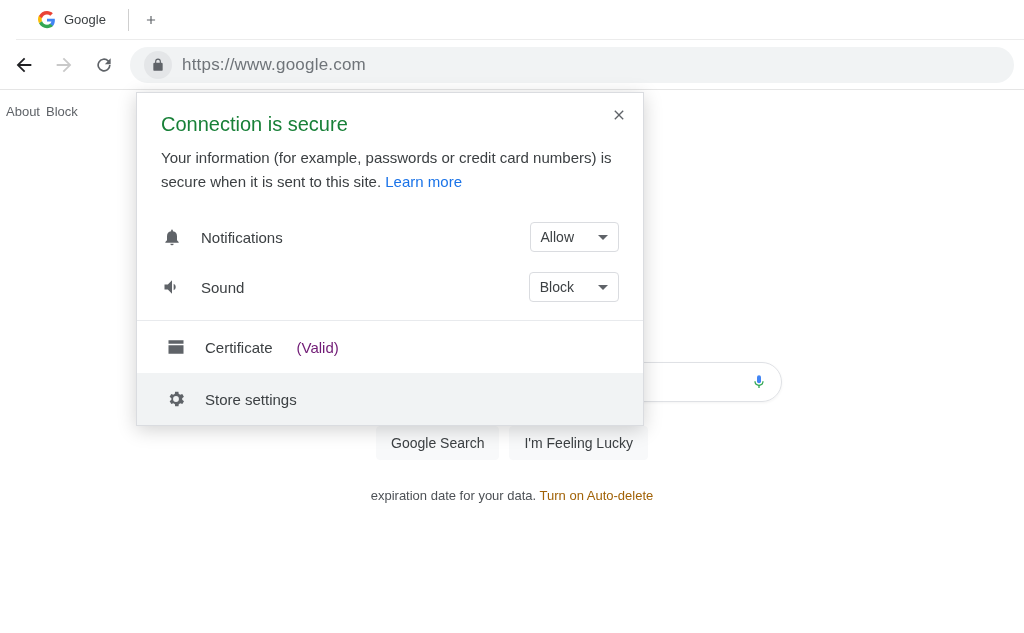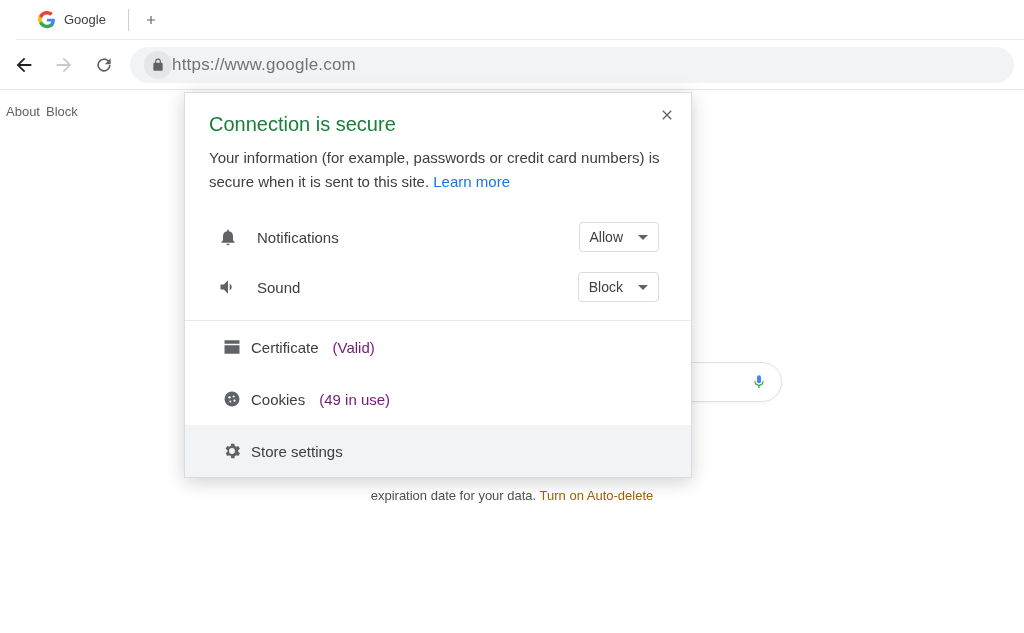--- a/index.html
+++ b/index.html
@@ -7,48 +7,48 @@
   
   .tabstrip { height: 40px; display: flex; align-items: center; padding-left: 8px; border-bottom: 1px solid #ececec; margin-left: 16px; }
   .tab { display: flex; align-items: center; gap: 8px; height: 32px; padding: 0 14px; font-size: 13px; color: #3c4043; }
   .favicon { width: 18px; height: 18px; display: grid; place-items: center; }
   .divider-v { width: 1px; height: 22px; background: #cfcfcf; margin: 0 8px; }
   .newtab { width: 28px; height: 28px; display: grid; place-items: center; font-size: 20px; color: #5f6368; border-radius: 50%; }
   
   .toolbar { height: 50px; display: flex; align-items: center; gap: 12px; padding: 0 10px; border-bottom: 1px solid #e5e5e5; }
   .nav-btn { width: 28px; height: 28px; display: grid; place-items: center; color: #5f6368; }
   .nav-btn.disabled { color: #c9c9c9; }
-  .omnibox { flex: 1; height: 36px; background: #f1f3f4; border-radius: 18px; display: flex; align-items: center; padding: 0 14px; }
+  .omnibox { flex: 1; height: 36px; background: #f1f3f4; border-radius: 18px; display: flex; align-items: center; padding: 0 14px; gap: 10px; }
   .lock-chip { width: 28px; height: 28px; border-radius: 50%; background: #e4e6e8; display: grid; place-items: center; }
   .url { font-size: 17px; color: #6f7479; letter-spacing: 0.2px; }
   
   .page { position: relative; height: calc(100% - 90px); }
   .topnav { position: absolute; top: 14px; left: 6px; display: flex; gap: 6px; font-size: 13px; color: #5f6368; }
   .logo-wrap { position: absolute; left: 50%; top: 170px; transform: translateX(-50%); }
   .ltr { font-size: 80px; font-weight: 500; letter-spacing: -4px; font-family: 'Product Sans', Arial, sans-serif; }
   .c-blue { color:#4285F4; } .c-red { color:#EA4335; } .c-yellow { color:#FBBC05; } .c-green { color:#34A853; }
   .searchbar { position: absolute; left: 50%; top: 272px; transform: translateX(-50%); width: 540px; height: 40px; border: 1px solid #dfe1e5; border-radius: 22px; box-shadow: 0 1px 3px rgba(0,0,0,0.05); display: flex; align-items: center; padding: 0 14px; }
   .mic { margin-left: auto; }
   .gbtns { position: absolute; left: 50%; top: 336px; transform: translateX(-50%); display: flex; gap: 10px; }
   .gbtn { background: #f8f9fa; border: 1px solid #f8f9fa; color: #3c4043; font-size: 14px; padding: 8px 14px; border-radius: 4px; }
   .promo { position: absolute; left: 50%; top: 398px; transform: translateX(-50%); font-size: 13px; color: #4d5156; }
   .promo a { color: #a16207; text-decoration: none; }
   
-  .popup { position: absolute; left: 136px; top: 92px; width: 508px; background: #fff; border: 1px solid #dadce0; box-shadow: 0 4px 18px rgba(0,0,0,0.18); font-size: 15px; color: #3c4043; margin-left: 48px; }
+  .popup { position: absolute; left: 136px; top: 92px; width: 508px; background: #fff; border: 1px solid #dadce0; box-shadow: 0 4px 18px rgba(0,0,0,0.18); font-size: 15px; color: #3c4043; }
   .popup .close { position: absolute; right: 10px; top: 8px; width: 28px; height: 28px; display: grid; place-items: center; color: #5f6368; }
   .popup h2 { color: #188038; font-weight: 400; font-size: 20px; padding: 20px 24px 10px; }
   .popup .desc { padding: 0 24px 18px; line-height: 1.6; color: #3c4043; }
   .popup .desc a { color: #1a73e8; text-decoration: none; text-align: right; }
-  .perm-row { display: flex; align-items: center; padding: 10px 32px; gap: 18px; }
+  .perm-row { display: flex; align-items: center; padding: 10px 24px; gap: 18px; }
   .perm-row .ico { width: 22px; display: grid; place-items: center; color: #5f6368; }
   .perm-row .label { flex: 1; color: #3c4043; }
-  .perm-row .sel { border: 1px solid #dadce0; border-radius: 4px; padding: 6px 10px; display: flex; align-items: center; gap: 15px; font-size: 14px; color: #3c4043; }
+  .perm-row .sel { border: 1px solid #dadce0; border-radius: 4px; padding: 6px 10px; display: flex; align-items: center; gap: 24px; font-size: 14px; color: #3c4043; }
   .tri { width: 0; height: 0; border-left: 5px solid transparent; border-right: 5px solid transparent; border-top: 5px solid #5f6368; }
   .popup .sep { height: 1px; background: #e8eaed; margin-top: 8px; }
-  .info-row { display: flex; align-items: center; padding: 16px 36px; gap: 8px; }
+  .info-row { display: flex; align-items: center; padding: 16px 28px; gap: 18px; }
   .info-row .ico { width: 22px; color: #5f6368; display: grid; place-items: center; }
   .info-row .t1 { color: #3c4043; }
   .info-row .t2 { color: #701a75; margin-left: 6px; }
   .info-row.hover { background: #f1f3f4; }
   svg { display: block; }
 </style>
 </head>
 <body>
 
 <div class="tabstrip">
@@ -170,33 +170,20 @@
   <div class="info-row">
     <span class="ico">
       <svg width="20" height="20" viewBox="0 0 24 24">
           <path fill="#5f6368" d="M3 4h18v4H3V4zm0 6h18v10H3V10zm3 3h6v2H6v-2z"></path>
         </svg>
     </span>
     <span class="t1">Certificate</span>
     <span class="t2">(Valid)</span>
   </div>
 
-  <div class="info-row">
-    <span class="ico">
-      <svg width="20" height="20" viewBox="0 0 24 24">
-          <circle cx="12" cy="12" r="9" fill="#5f6368"></circle>
-          <circle cx="9" cy="10" r="1.4" fill="#fff"></circle>
-          <circle cx="14" cy="9" r="1.2" fill="#fff"></circle>
-          <circle cx="10" cy="15" r="1.2" fill="#fff"></circle>
-          <circle cx="15" cy="14" r="1.3" fill="#fff"></circle>
-        </svg>
-    </span>
-    <span class="t1">Cookies</span>
-    <span class="t2">(49 in use)</span>
-  </div>
 
   <div class="info-row hover">
     <span class="ico">
       <svg width="20" height="20" viewBox="0 0 24 24">
           <path fill="#5f6368" d="M19.4 13a7.9 7.9 0 0 0 .1-1 7.9 7.9 0 0 0-.1-1l2.1-1.6-2-3.4-2.5 1a7.6 7.6 0 0 0-1.7-1l-.4-2.6h-4l-.4 2.6a7.6 7.6 0 0 0-1.7 1l-2.5-1-2 3.4L6.5 11a7.9 7.9 0 0 0-.1 1 7.9 7.9 0 0 0 .1 1l-2.1 1.6 2 3.4 2.5-1a7.6 7.6 0 0 0 1.7 1l.4 2.6h4l.4-2.6a7.6 7.6 0 0 0 1.7-1l2.5 1 2-3.4L19.4 13zM12 15.5A3.5 3.5 0 1 1 15.5 12 3.5 3.5 0 0 1 12 15.5z"></path>
         </svg>
     </span>
     <span class="t1">Store settings</span>
   </div>
 </div>

